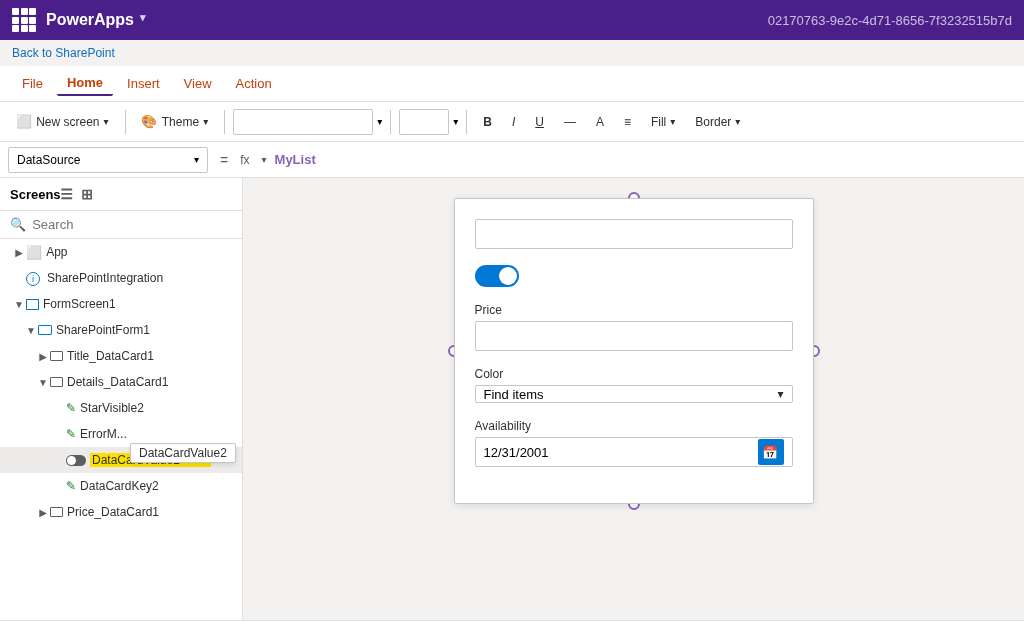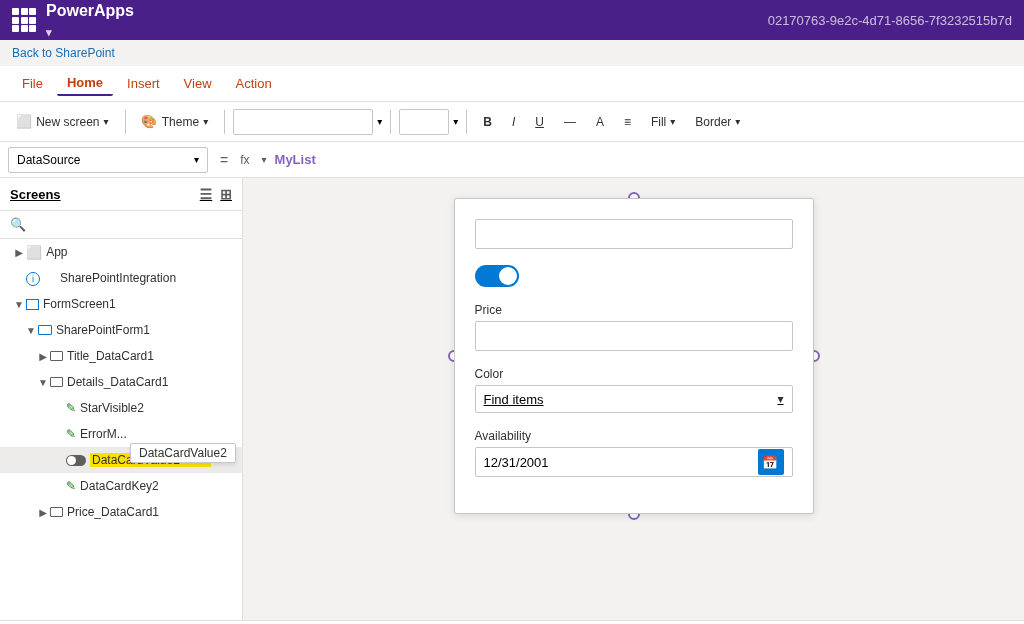--- a/index.html
+++ b/index.html
@@ -6,21 +6,21 @@
     body { font-family: 'Segoe UI', sans-serif; font-size: 13px; background: #f3f2f1; overflow: hidden; width: 1024px; height: 624px; }
 
     
     .title-bar {
       display: flex; align-items: center; background: #4b1f8a; height: 40px; padding: 0 12px; gap: 10px;
     }
     .title-bar-waffle {
       width: 24px; height: 24px; display: grid; grid-template-columns: repeat(3, 7px); grid-template-rows: repeat(3, 7px); gap: 1.5px; cursor: pointer;
     }
     .title-bar-waffle span { background: white; border-radius: 1px; }
-    .title-bar-app { color: white; font-size: 16px; font-weight: 600; display: flex; align-items: flex-start; gap: 6px; flex-direction: column; }
+    .title-bar-app { color: white; font-size: 16px; font-weight: 600; display: flex; align-items: flex-start; gap: 6px; }
     .title-bar-app .chevron { font-size: 11px; color: rgba(255,255,255,0.8); }
     .title-bar-id { color: rgba(255,255,255,0.7); font-size: 13px; margin-left: auto; }
 
     
     .back-link {
       background: #f3f2f1; padding: 6px 12px; color: #106ebe; font-size: 12px; cursor: pointer; 
     }
 
     
     .menu-bar {
@@ -59,21 +59,21 @@
     
     .main-layout {
       display: flex; height: calc(624px - 40px - 36px - 36px - 40px - 30px); 
     }
 
     
     .sidebar {
       width: 243px; min-width: 243px; background: white; border-right: 1px solid #e1dfdd; display: flex; flex-direction: column; overflow: hidden;
     }
     .sidebar-header {
-      display: flex; align-items: center; justify-content: space-between; padding: 8px 10px; font-weight: 600; font-size: 13px; border-bottom: 1px solid #e1dfdd; text-decoration: underline;
+      display: flex; align-items: center; justify-content: flex-start; padding: 8px 10px; font-weight: 600; font-size: 13px; border-bottom: 1px solid #e1dfdd;
     }
     .sidebar-header-icons { display: flex; gap: 8px; }
     .sidebar-icon-btn { cursor: pointer; color: #605e5c; font-size: 14px; }
 
     .sidebar-search {
       display: flex; align-items: center; padding: 6px 10px; border-bottom: 1px solid #e1dfdd; gap: 6px;
     }
     .sidebar-search input {
       border: none; outline: none; font-size: 13px; flex: 1; background: transparent;
     }
@@ -132,21 +132,21 @@
       width: 44px; height: 22px; background: #605e5c; border-radius: 11px; position: relative; cursor: pointer;
     }
     .toggle-thumb {
       width: 18px; height: 18px; background: white; border-radius: 50%; position: absolute; top: 2px; left: 2px; transition: left 0.2s;
     }
     .toggle.on .toggle-thumb { left: 24px; background: white; }
     .toggle.on { background: #0078d4; }
 
     
     .form-select {
-      width: 100%; border: 1px solid #c8c6c4; border-radius: 2px; padding: 4px 8px; font-size: 13px; height: 28px; display: flex; align-items: center; justify-content: space-between; cursor: pointer; text-decoration: underline;
+      width: 100%; border: 1px solid #c8c6c4; border-radius: 2px; padding: 4px 8px; font-size: 13px; height: 18px; display: flex; align-items: center; justify-content: space-between; cursor: pointer;
     }
     .form-select .chevron-down { color: #323130; font-size: 12px; }
 
     
     .form-date {
       width: 100%; border: 1px solid #c8c6c4; border-radius: 2px; padding: 4px 8px; font-size: 13px; height: 30px; display: flex; align-items: center; justify-content: space-between;
     }
     .date-icon {
       background: #0078d4; color: white; width: 26px; height: 26px; display: flex; align-items: center; justify-content: center; border-radius: 2px; font-size: 13px; cursor: pointer;
     }
@@ -243,37 +243,38 @@
   <div class="sidebar">
     <div class="sidebar-header">
       <span style="font-size:13px; font-weight:600;">Screens</span>
       <div class="sidebar-header-icons">
         <span class="sidebar-icon-btn">☰</span>
         <span class="sidebar-icon-btn">⊞</span>
       </div>
     </div>
     <div class="sidebar-search">
       <span style="color:#605e5c; font-size:13px;">🔍</span>
+      <input type="text" placeholder="Search" style="border: none; outline: none; font-size: 13px; flex: 1 1 0%;">
     </div>
     <div class="sidebar-tree">
 
       <div class="tree-item">
         <span class="tree-indent" style="width:4px;"></span>
         <span class="tree-expand">▶</span>
         <span class="tree-icon icon-app" style="font-size:13px; margin-right:4px;">⬜</span>
         <span class="tree-label">App</span>
       </div>
 
       <div class="tree-item">
         <span class="tree-indent" style="width:4px;"></span>
         <span class="tree-expand" style="visibility:hidden;"></span>
         <span class="tree-icon">
           <span class="icon-sp">i</span>
         </span>
-        <span class="tree-label" style="margin-left:16px;">SharePointIntegration</span>
+        <span class="tree-label" style="margin-left:3px;">SharePointIntegration</span>
       </div>
 
       <div class="tree-item">
         <span class="tree-indent" style="width:4px;"></span>
         <span class="tree-expand">▼</span>
         <span class="tree-icon" style="font-size:12px; color:#0078d4; border:1.5px solid #0078d4; width:13px; height:11px; display:inline-block; margin-right:4px;"></span>
         <span class="tree-label">FormScreen1</span>
       </div>
 
       <div class="tree-item">

